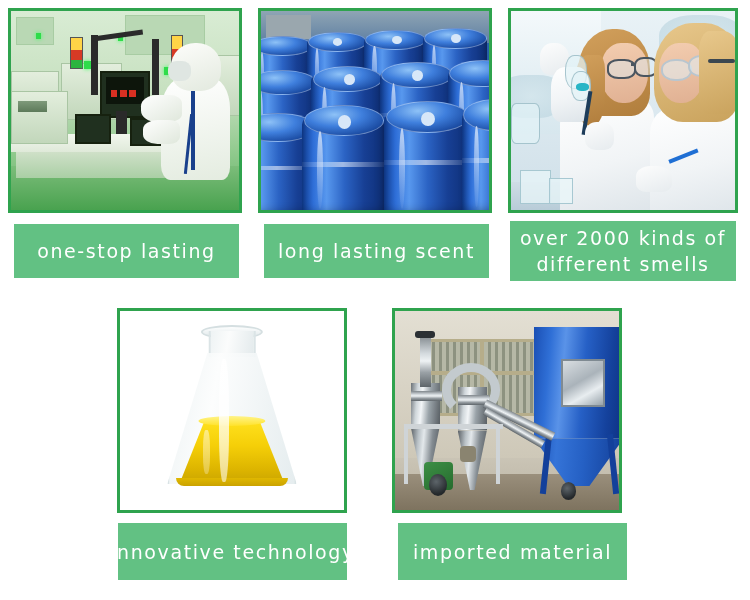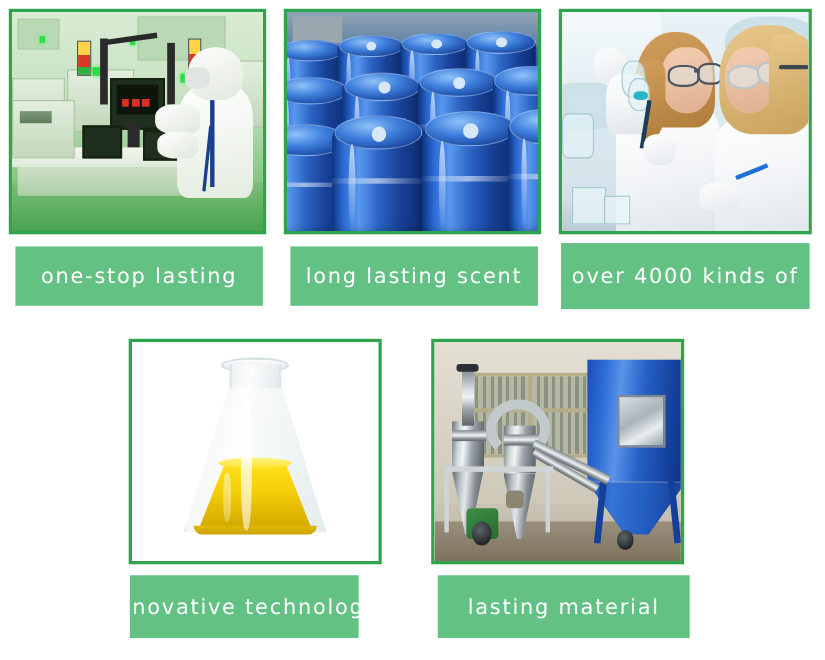--- a/index.html
+++ b/index.html
@@ -65,21 +65,21 @@
   #card-one-stop .photo-frame  { left: 8px;   top: 8px;   width: 234px; height: 205px; }
   #card-one-stop .caption      { left: 14px;  top: 224px; width: 225px; height: 54px; }
 
   #card-long-lasting .photo-frame { left: 258px; top: 8px;   width: 234px; height: 205px; }
   #card-long-lasting .caption     { left: 264px; top: 224px; width: 225px; height: 54px; }
 
   #card-over-4000 .photo-frame { left: 508px; top: 8px;   width: 230px; height: 205px; }
   #card-over-4000 .caption     { left: 510px; top: 221px; width: 226px; height: 60px; }
 
   #card-innovative .photo-frame { left: 117px; top: 308px; width: 230px; height: 205px; }
-  #card-innovative .caption     { left: 118px; top: 523px; width: 208px; height: 57px; }
+  #card-innovative .caption     { left: 118px; top: 523px; width: 229px; height: 57px; }
 
   #card-imported .photo-frame  { left: 392px; top: 308px; width: 230px; height: 205px; }
   #card-imported .caption      { left: 398px; top: 523px; width: 229px; height: 57px; }
 
   
   .lab-room { background: linear-gradient(180deg,#cfe6cb 0%, #bedcb8 45%, #8fc98c 72%, #5fae62 100%); }
   .lab-wall-top { position:absolute; left:0; top:0; width:100%; height:42%;
      background: linear-gradient(180deg,#d9ecd4,#c6e0bf); }
   .lab-window { position:absolute; background:#b9d8b4; border:1px solid #a8cca3; }
   .lab-bench { position:absolute; background: linear-gradient(180deg,#f2f7ee,#dfe9d9); }
@@ -396,21 +396,22 @@
         <div style="position:absolute;left:88%;top:24%;width:12%;height:2%;background:#3b4750;border-radius:2px;"></div>
 
         <div class="sci-glove" style="left:56%;top:78%;width:16%;height:13%; border-radius:40% 44% 30% 30%;"></div>
         <div class="sci-pen" style="left:70%;top:72%;width:14%;height:2.2%; transform:rotate(-22deg); background:#1f6fd4;"></div>
         <div class="sci-beaker" style="left:4%;top:80%;width:13%;height:16%;"></div>
         <div class="sci-beaker" style="left:17%;top:84%;width:10%;height:12%;"></div>
         <div class="sci-flask" style="left:0%;top:46%;width:12%;height:20%; border-radius:18%;"></div>
       </div>
     </div>
     <div class="caption">
-      <div class="caption-line">over 4000 kinds of</div>
+      <div class="caption-line">over 2000 kinds of</div>
+      <div class="caption-line">different smells</div>
     </div>
   </div>
 
   <div class="card" id="card-innovative">
     <div class="photo-frame">
       <div class="photo flask-scene">
         <div class="flask-lip" style="top:7%;  width:26%; height:5%;"></div>
         <div class="flask-neck" style="top:10%; width:19%; height:13%;"></div>
         <div class="flask-body" style="top:21%; width:56%; height:66%;"></div>
         <div class="flask-liquid" style="top:55%; width:47%; height:32%;"></div>
@@ -457,17 +458,17 @@
 
         <div class="plant-frame" style="left:4%;top:57%;width:44%;height:2.5%;"></div>
         <div class="plant-frame" style="left:4%;top:57%;width:2%;height:30%;"></div>
         <div class="plant-frame" style="left:45%;top:57%;width:2%;height:30%;"></div>
         <div class="plant-green-motor" style="left:13%;top:76%;width:13%;height:14%;"></div>
         <div class="plant-wheel" style="left:15%;top:82%;width:8%;height:11%;"></div>
         <div class="plant-green-motor" style="left:29%;top:68%;width:7%;height:8%; background:#8a8470;"></div>
       </div>
     </div>
     <div class="caption">
-      <div class="caption-line">lasting material</div>
+      <div class="caption-line">imported material</div>
     </div>
   </div>
 
 </div>
 
 </body></html>

